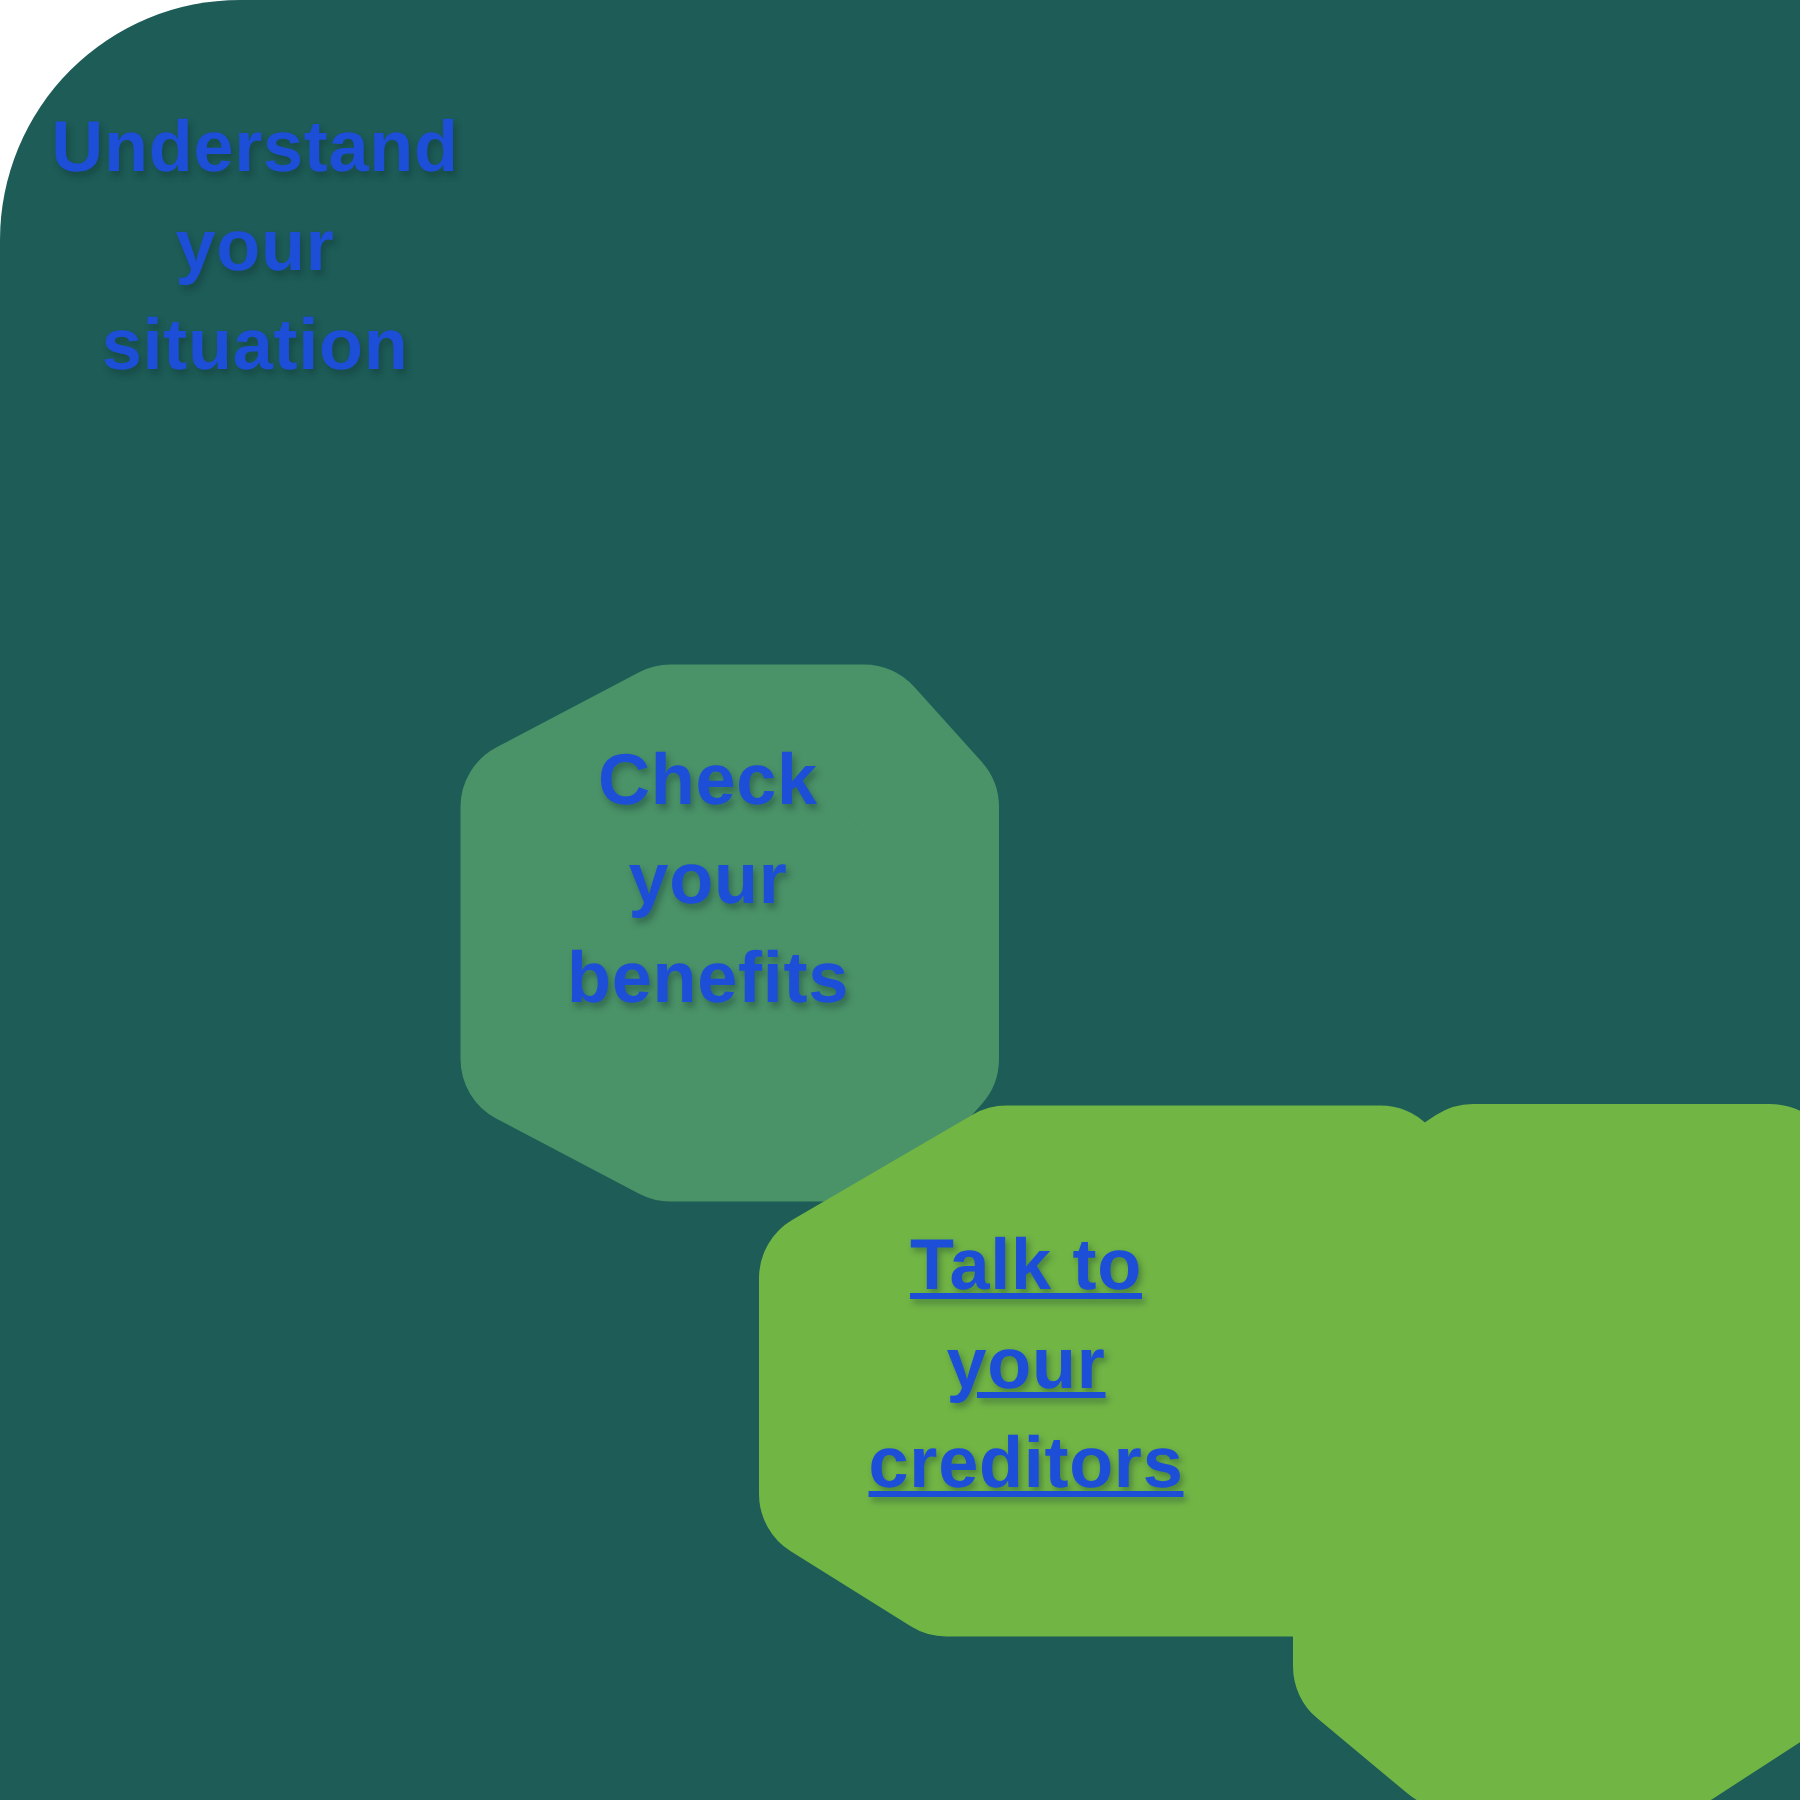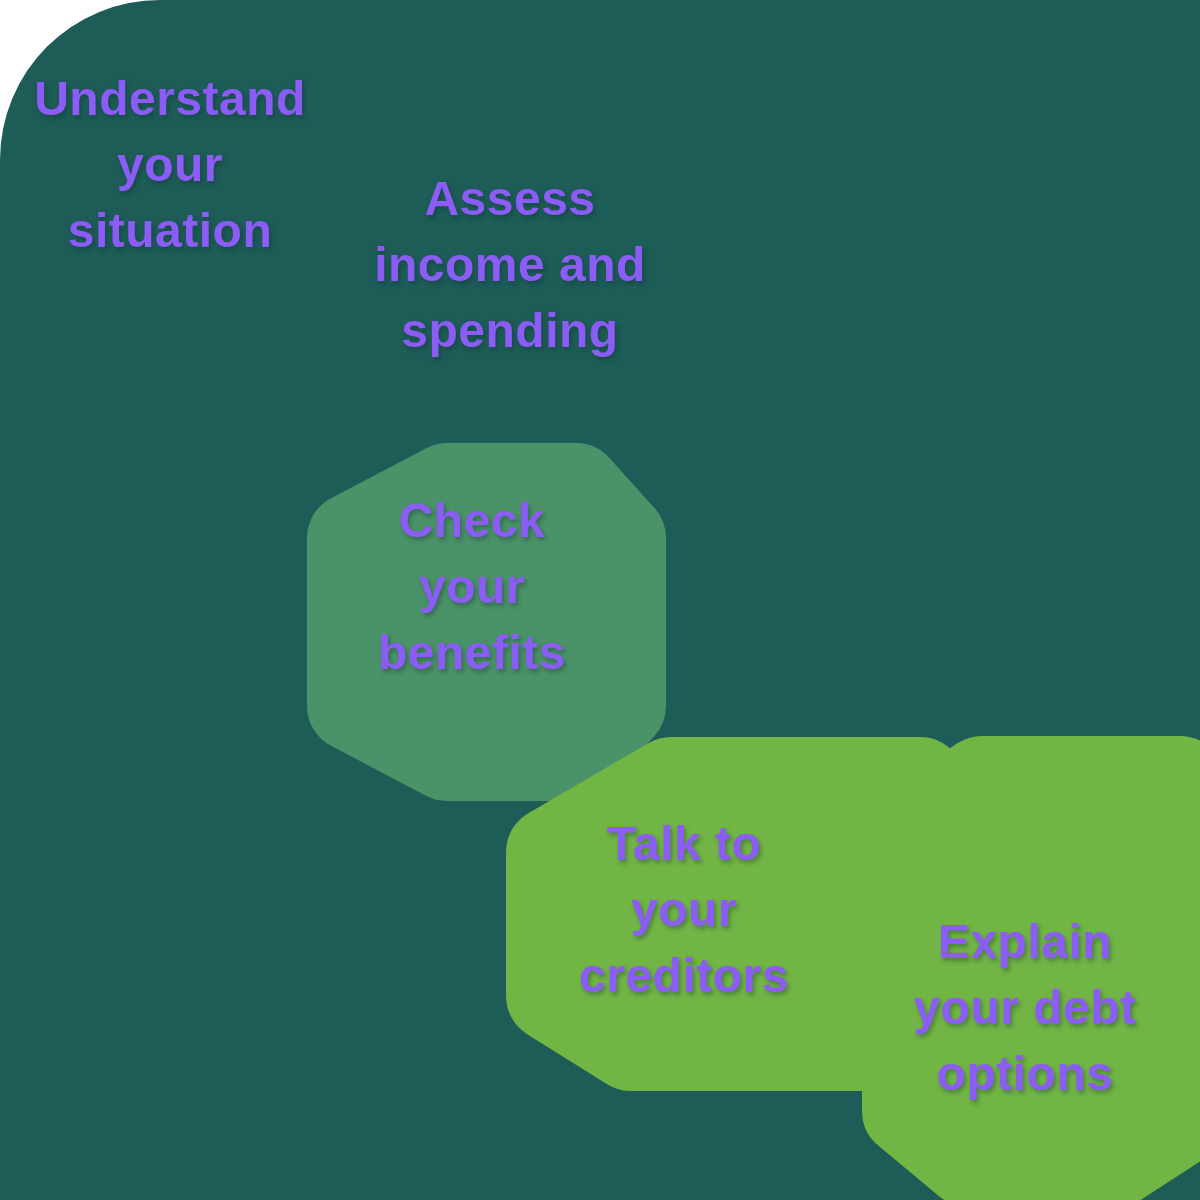--- a/index.html
+++ b/index.html
@@ -24,55 +24,49 @@
     stroke-width: 90;
     stroke-linejoin: round;
   }
   .step-label {
     position: absolute;
     text-align: center;
     font-weight: 700;
     font-size: 48px;
     line-height: 66px;
     letter-spacing: 0.5px;
-    color: #8b5cf6;
+    color: #1d4ed8;
     white-space: pre-line;
     text-shadow: 2px 3px 4px rgba(16, 48, 45, 0.38);
   }
   .step-1 { left: 0px;   top: 66px;  width: 340px; }
   .step-2 { left: 360px; top: 166px; width: 300px; }
   .step-3 { left: 322px; top: 488px; width: 300px; }
-  .step-4 { left: 534px; top: 811px; width: 300px; }
+  .step-4 { left: 534px; top: 811px; width: 300px; text-decoration: underline; }
   .step-5 { left: 875px; top: 909px; width: 300px; }
 </style>
 </head>
 <body>
 
 <div class="canvas">
 
   <svg class="shapes" width="1200" height="1200" viewBox="0 0 1200 1200">
     <path d="M 1200 0 L 1200 1200 L 0 1200 L 0 160 A 160 160 0 0 1 160 0 Z" fill="#1D5C57"></path>
     <polygon class="blob" points="447,488 576,488 621,538 621,706 576,756 447,756 352,706 352,538" fill="#4A9268" stroke="#4A9268"></polygon>
     <polygon class="blob" points="671,782 920,782 970,832 970,996 920,1046 631,1046 551,996 551,852" fill="#71B545" stroke="#71B545"></polygon>
     <polygon class="blob" points="982,781 1180,781 1203,804 1203,1106 1118,1161 967,1161 907,1111 907,831" fill="#71B545" stroke="#71B545"></polygon>
   </svg>
 
   <div class="step-label step-1">Understand
 your
 situation</div>
 
-  <div class="step-label step-2">Assess
-income and
-spending</div>
 
   <div class="step-label step-3">Check
 your
 benefits</div>
 
   <div class="step-label step-4">Talk to
 your
 creditors</div>
 
-  <div class="step-label step-5">Explain
-your debt
-options</div>
 
 </div>
 
 </body></html>

